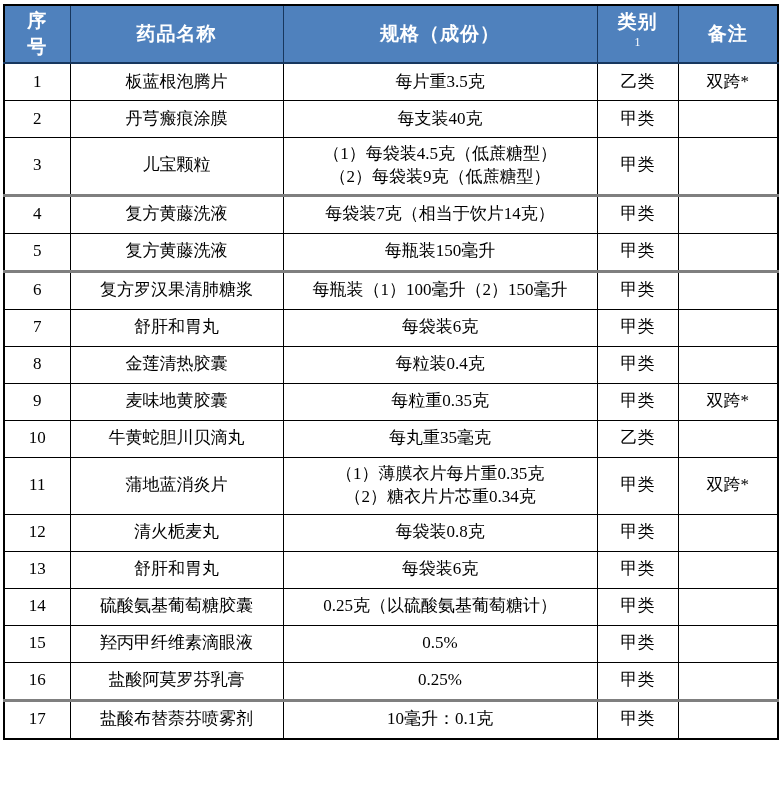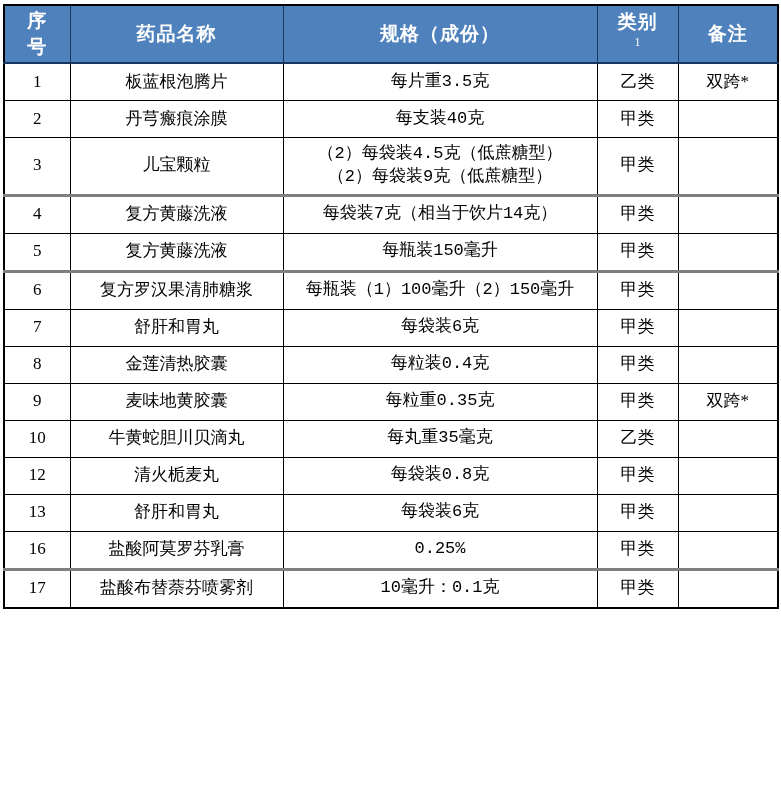--- a/index.html
+++ b/index.html
@@ -54,21 +54,21 @@
     color: #000000;
     text-align: center;
     vertical-align: middle;
     padding: 5px 4px;
     height: 26px;
     line-height: 1.35;
   }
   tr.page-break td {
     border-top: 3px solid #7f7f7f;
   }
-  td .spec-line { display: block; font-family: Liberation Mono, monospace; }
+  td .spec-line { display: block; }
 </style>
 </head>
 <body>
 
 <div class="page">
   <table class="med-table">
     <colgroup>
       <col class="c-index">
       <col class="c-name">
       <col class="c-spec">
@@ -100,21 +100,21 @@
           <td>
             <span class="spec-line">每支装40克</span>
           </td>
           <td>甲类</td>
           <td></td>
         </tr>
         <tr>
           <td>3</td>
           <td>儿宝颗粒</td>
           <td>
-            <span class="spec-line">（2）每袋装4.5克（低蔗糖型）</span>
+            <span class="spec-line">（1）每袋装4.5克（低蔗糖型）</span>
             <span class="spec-line">（2）每袋装9克（低蔗糖型）</span>
           </td>
           <td>甲类</td>
           <td></td>
         </tr>
         <tr class="page-break">
           <td>4</td>
           <td>复方黄藤洗液</td>
           <td>
             <span class="spec-line">每袋装7克（相当于饮片14克）</span>
@@ -170,33 +170,61 @@
         <tr>
           <td>10</td>
           <td>牛黄蛇胆川贝滴丸</td>
           <td>
             <span class="spec-line">每丸重35毫克</span>
           </td>
           <td>乙类</td>
           <td></td>
         </tr>
         <tr>
+          <td>11</td>
+          <td>蒲地蓝消炎片</td>
+          <td>
+            <span class="spec-line">（1）薄膜衣片每片重0.35克</span>
+            <span class="spec-line">（2）糖衣片片芯重0.34克</span>
+          </td>
+          <td>甲类</td>
+          <td>双跨*</td>
+        </tr>
+        <tr>
           <td>12</td>
           <td>清火栀麦丸</td>
           <td>
             <span class="spec-line">每袋装0.8克</span>
           </td>
           <td>甲类</td>
           <td></td>
         </tr>
         <tr>
           <td>13</td>
           <td>舒肝和胃丸</td>
           <td>
             <span class="spec-line">每袋装6克</span>
+          </td>
+          <td>甲类</td>
+          <td></td>
+        </tr>
+        <tr>
+          <td>14</td>
+          <td>硫酸氨基葡萄糖胶囊</td>
+          <td>
+            <span class="spec-line">0.25克（以硫酸氨基葡萄糖计）</span>
+          </td>
+          <td>甲类</td>
+          <td></td>
+        </tr>
+        <tr>
+          <td>15</td>
+          <td>羟丙甲纤维素滴眼液</td>
+          <td>
+            <span class="spec-line">0.5%</span>
           </td>
           <td>甲类</td>
           <td></td>
         </tr>
         <tr>
           <td>16</td>
           <td>盐酸阿莫罗芬乳膏</td>
           <td>
             <span class="spec-line">0.25%</span>
           </td>

